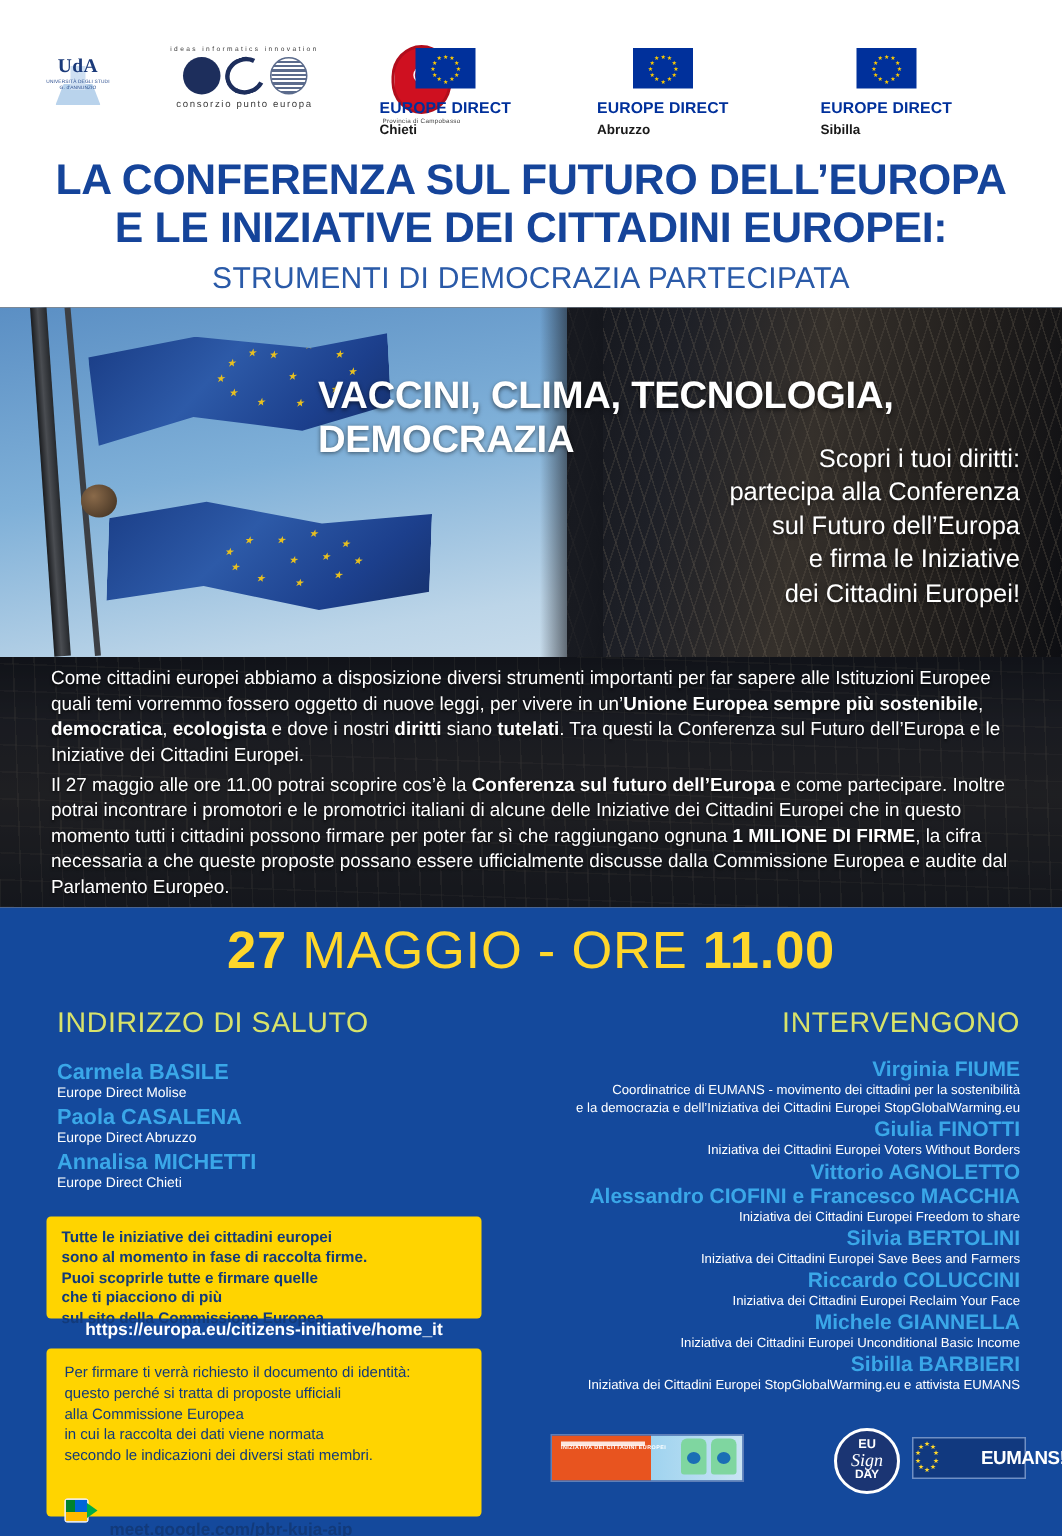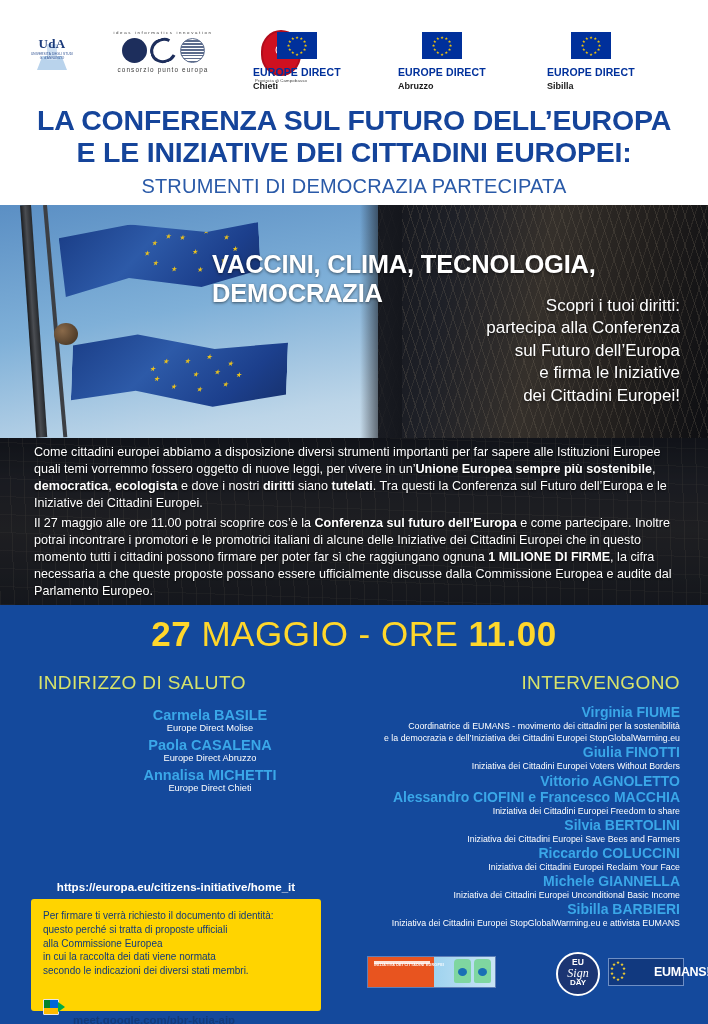--- a/index.html
+++ b/index.html
@@ -97,21 +97,21 @@
   .blue{position:absolute;left:0;top:605px;width:708px;height:419px;background:#14499c;}
 
   .dateline{position:absolute;left:0;top:614px;width:708px;text-align:center;
      font-size:35px;color:#ffd72b;letter-spacing:.5px;}
   .dateline .bold{font-weight:bold;}
   .dateline .light{font-weight:normal;}
 
   .h-left{position:absolute;left:38px;top:672px;font-size:19px;color:#d8e36a;letter-spacing:.4px;}
   .h-right{position:absolute;right:28px;top:672px;font-size:19px;color:#d8e36a;letter-spacing:.4px;}
 
-  .greeters{position:absolute;left:38px;top:707px;width:280px;text-align:center;margin-left:32px;}
+  .greeters{position:absolute;left:38px;top:707px;width:280px;text-align:left;}
   .greeters .g-name{font-size:14.5px;font-weight:bold;color:#3aa7e8;line-height:1.12;}
   .greeters .g-role{font-size:9.3px;color:#ffffff;line-height:1.25;margin-bottom:2px;}
 
   .speakers{position:absolute;right:28px;top:705px;width:400px;text-align:right;}
   .speakers .s-name{font-size:14px;font-weight:bold;color:#3aa7e8;line-height:1.14;}
   .speakers .s-role{font-size:8.8px;color:#ffffff;line-height:1.28;margin-bottom:1px;}
 
   
   .ybox{position:absolute;background:#ffd400;color:#123a7a;border-radius:3px;}
   .ybox1{left:31px;top:811px;width:290px;height:68px;padding:8px 10px 0 10px;box-sizing:border-box;}
@@ -360,20 +360,27 @@
     <div>
       <div class="s-name">Michele GIANNELLA</div>
       <div class="s-role">Iniziativa dei Cittadini Europei Unconditional Basic Income</div>
     </div>
     <div>
       <div class="s-name">Sibilla BARBIERI</div>
       <div class="s-role">Iniziativa dei Cittadini Europei StopGlobalWarming.eu e attivista EUMANS</div>
     </div>
   </div>
 
+  <div class="ybox ybox1">
+    <div class="line">Tutte le iniziative dei cittadini europei</div>
+    <div class="line">sono al momento in fase di raccolta firme.</div>
+    <div class="line">Puoi scoprirle tutte e firmare quelle</div>
+    <div class="line">che ti piacciono di più</div>
+    <div class="line">sul sito della Commissione Europea</div>
+  </div>
 
   <div class="urlline">https://europa.eu/citizens-initiative/home_it</div>
 
   <div class="ybox ybox2">
     <div class="line">Per firmare ti verrà richiesto il documento di identità:</div>
     <div class="line">questo perché si tratta di proposte ufficiali</div>
     <div class="line">alla Commissione Europea</div>
     <div class="line">in cui la raccolta dei dati viene normata</div>
     <div class="line">secondo le indicazioni dei diversi stati membri.</div>
     <div class="meetrow">

